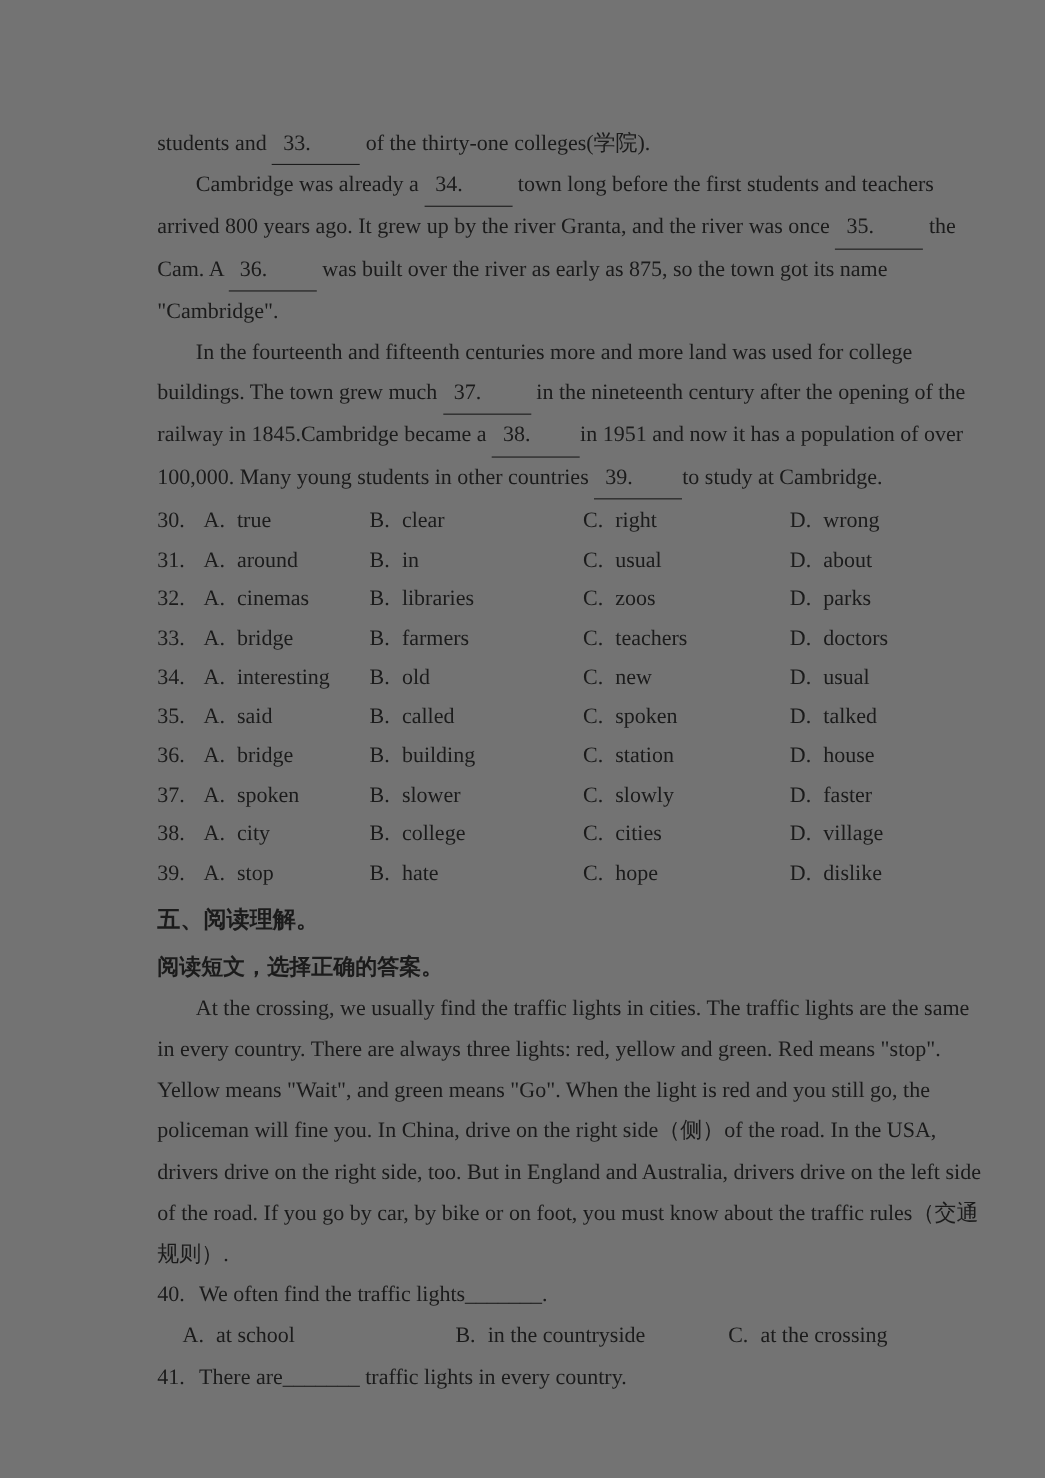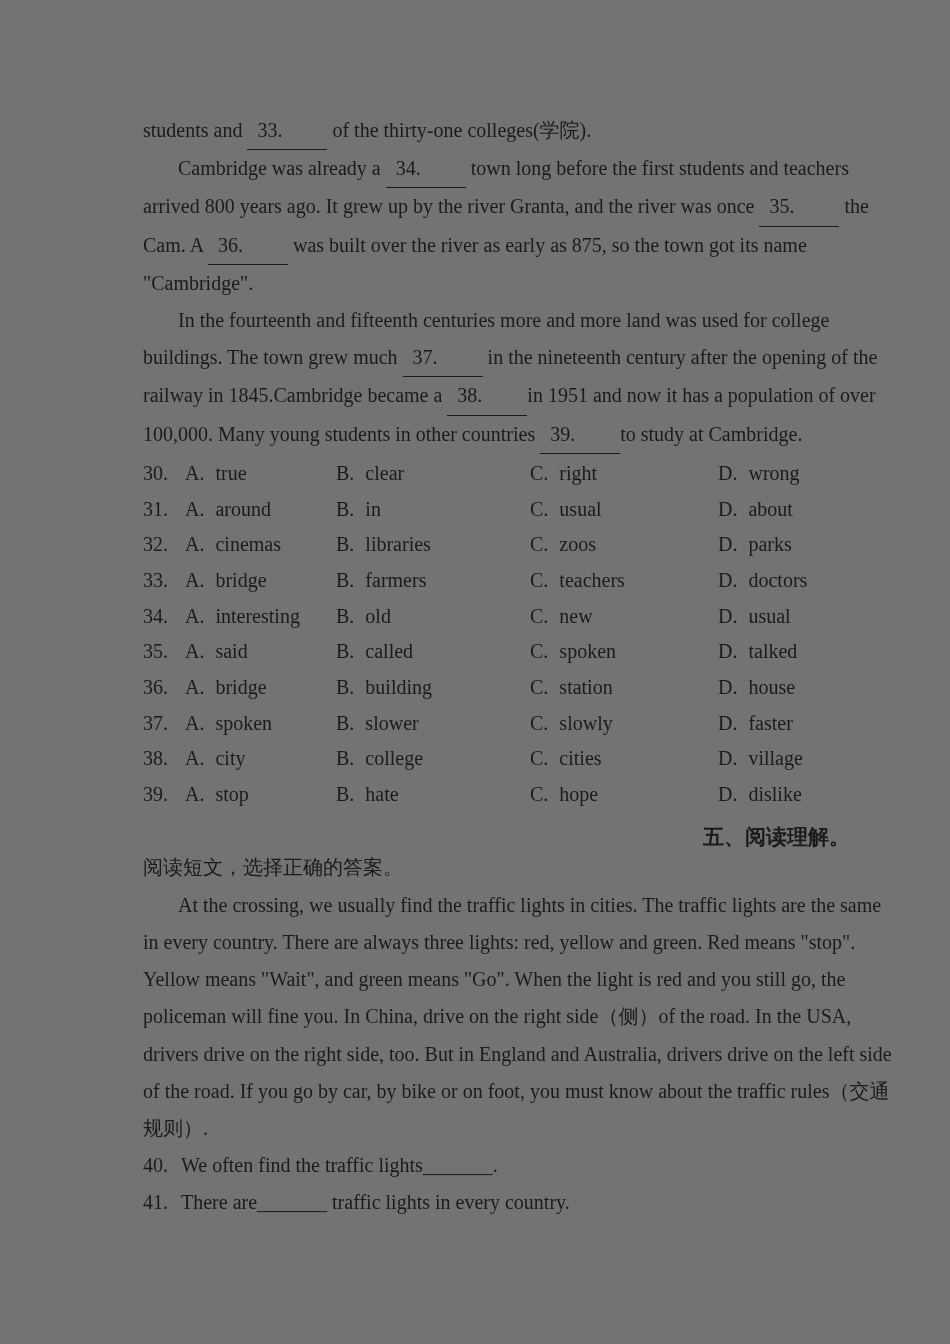--- a/index.html
+++ b/index.html
@@ -36,24 +36,23 @@
     line-height:35.7px;
     white-space:nowrap;
   }
   .opt .k{margin-right:11px;}
   .qnum{display:inline-block;width:38px;}
   .sec-title{
     font-family:"Liberation Sans","DejaVu Sans",sans-serif;
     font-weight:700;
     font-size:21px;
     line-height:30px;
-    margin:9px 0 0 0;
-    text-align:right;
+    margin:9px 0 12px 0;
   }
-  .sec-instr{line-height:30px;}
+  .sec-instr{line-height:30px;font-weight:bold;}
   #reading-passage{margin-top:5px;}
   .q-options{
     display:grid;
     grid-template-columns:248px 248px auto;
     padding-left:23px;
     line-height:37.2px;
     white-space:nowrap;
   }
 </style>
 </head>
@@ -155,17 +154,22 @@
         <div class="line">in every country. There are always three lights: red, yellow and green. Red means "stop".</div>
         <div class="line">Yellow means "Wait", and green means "Go". When the light is red and you still go, the</div>
         <div class="line">policeman will fine you. In China, drive on the right side（侧）of the road. In the USA,</div>
         <div class="line">drivers drive on the right side, too. But in England and Australia, drivers drive on the left side</div>
         <div class="line">of the road. If you go by car, by bike or on foot, you must know about the traffic rules（交通</div>
         <div class="line">规则）.</div>
       </div>
 
     <div class="line"><span class="qnum">40.</span><span>We often find the traffic lights_______.</span></div>
 
+    <div id="q40-options" class="q-options">
+        <span class="opt"><span class="k">A.</span><span>at school</span></span>
+        <span class="opt"><span class="k">B.</span><span>in the countryside</span></span>
+        <span class="opt"><span class="k">C.</span><span>at the crossing</span></span>
+      </div>
 
     <div class="line"><span class="qnum">41.</span><span>There are_______ traffic lights in every country.</span></div>
 
   </div>
 </div>
 
 </body></html>

